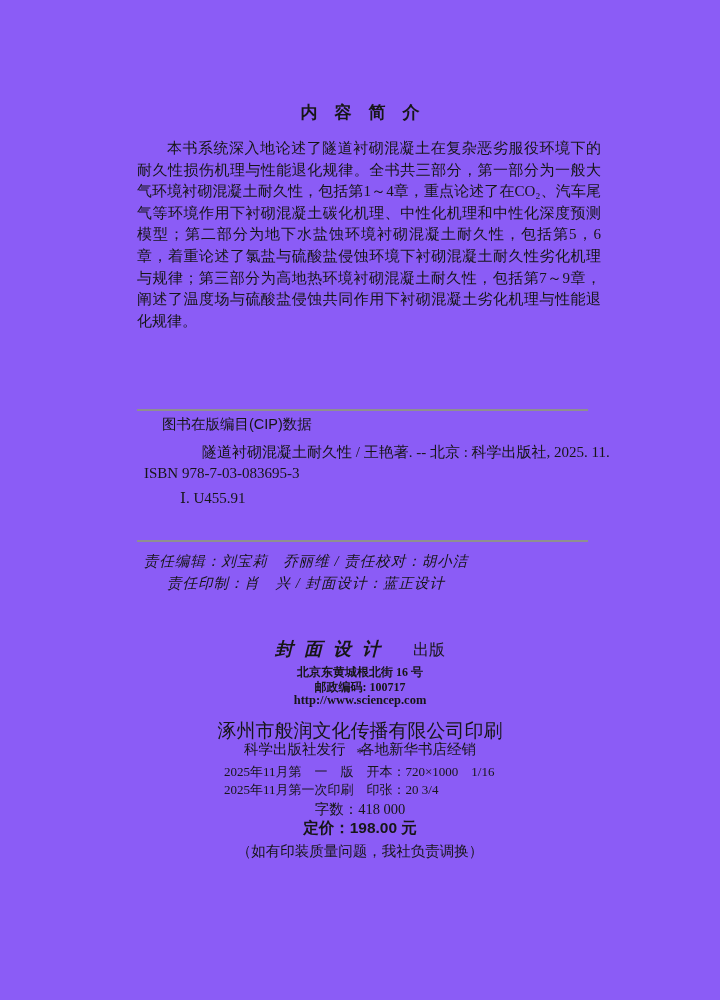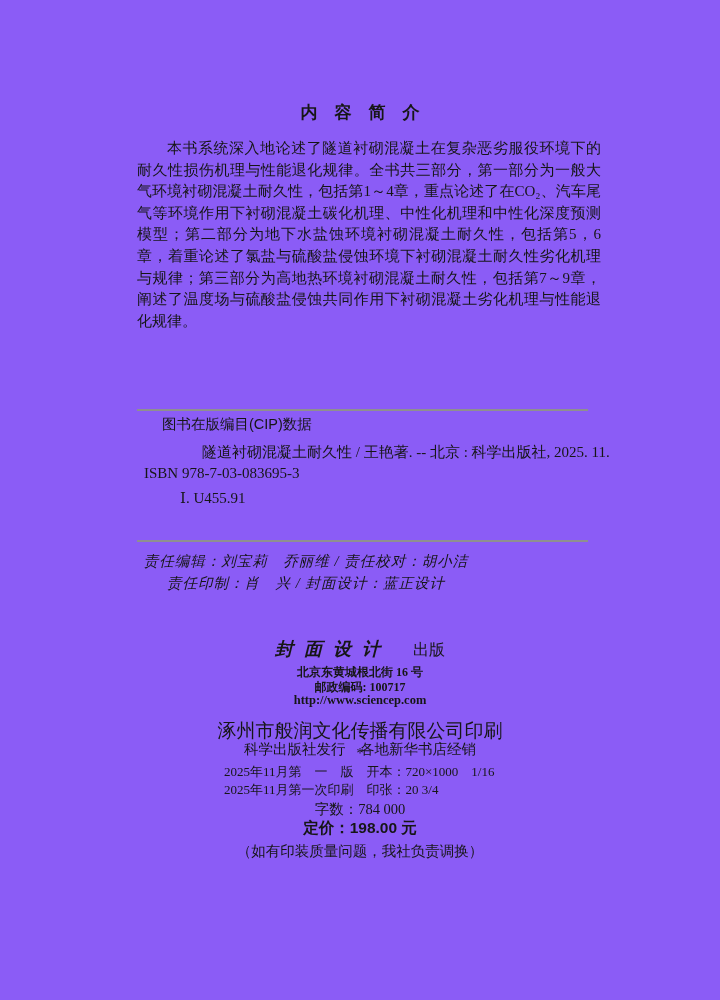--- a/index.html
+++ b/index.html
@@ -157,17 +157,17 @@
     <span class="pub-logo-suffix">出版</span>
   </div>
   <div class="col-center pub-address">北京东黄城根北街 16 号</div>
   <div class="col-center pub-postcode">邮政编码: 100717</div>
   <div class="col-center pub-url">http://www.sciencep.com</div>
   <div class="col-center pub-printer">涿州市般润文化传播有限公司印刷</div>
   <div class="col-center pub-dist">科学出版社发行　各地新华书店经销</div>
   <div class="col-center pub-star">*</div>
   <div class="col-left pub-edition">2025年11月第　一　版　开本：720×1000　1/16</div>
   <div class="col-left pub-impression">2025年11月第一次印刷　印张：20 3/4</div>
-  <div class="col-center pub-wordcount">字数：784 000</div>
+  <div class="col-center pub-wordcount">字数：418 000</div>
   <div class="col-center pub-price">定价：198.00 元</div>
   <div class="col-center pub-notice">（如有印装质量问题，我社负责调换）</div>
 
 </div>
 
 </body></html>

